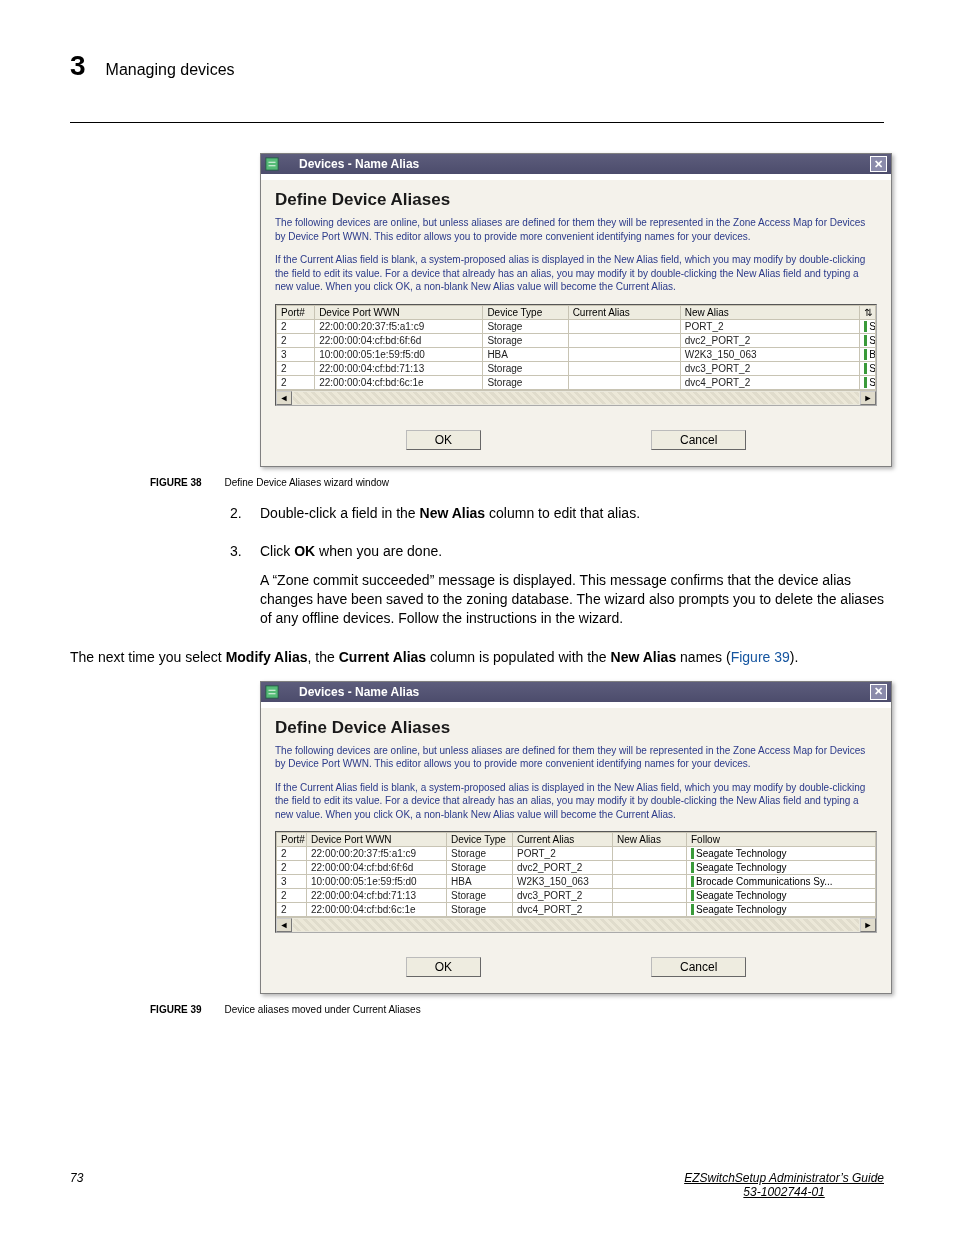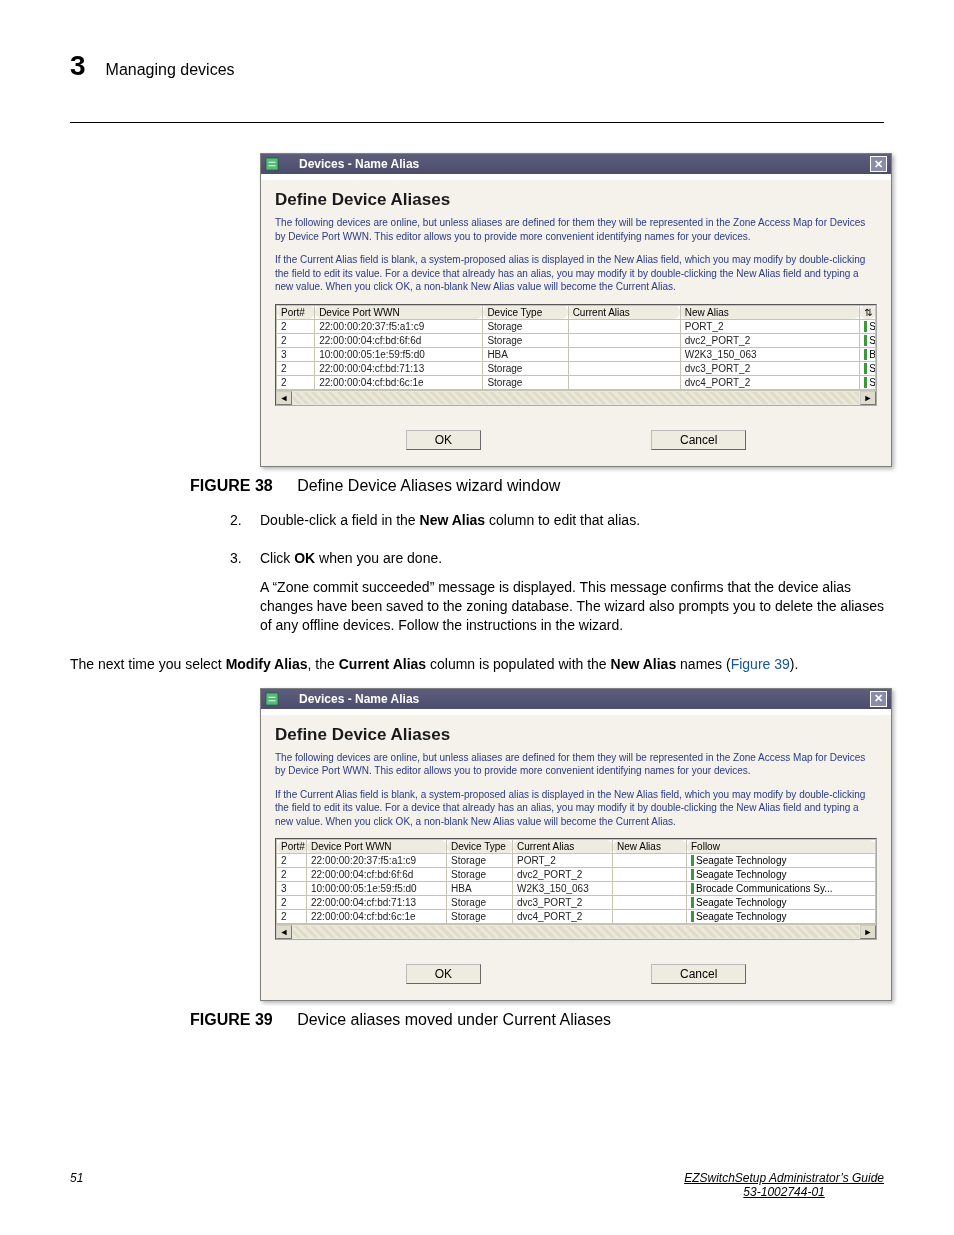--- a/index.html
+++ b/index.html
@@ -86,39 +86,38 @@
   table.grid th, table.grid td {
     border: 1px solid #c8c4b4;
     padding: 1px 4px;
     text-align: left;
     white-space: nowrap;
     overflow: hidden;
   }
   table.grid th {
     background: #eeece0;
     font-weight: normal;
-    border-radius: 7px;
   }
   .celltext { color: #222; }
   .edit-accent { border-left: 3px solid #3a9a3a; padding-left:2px; display:inline-block;}
   .scroll-row {
     border-top:1px solid #c8c4b4;
     display:flex; align-items:center; justify-content:space-between;
     height:14px; background:#eae8dc;
   }
   .scroll-btn { width:14px; height:12px; border:1px outset #ccc; background:#e0dccc; display:flex;align-items:center;justify-content:center;font-size:9px; cursor:pointer;}
   .scroll-track { flex:1; height:12px; background:repeating-linear-gradient(45deg,#ece8d8,#ece8d8 3px,#e0dccc 3px,#e0dccc 6px); margin:0 1px;}
   .btn-row {
     display:flex; justify-content:center; gap:170px; margin:24px 0 6px 0;
   }
   .win-btn {
     border:1px outset #bbb; background:#eeece0; padding:2px 28px; font-size:12px;
     cursor:pointer;
   }
-  .fig-caption { font-size: 16px; margin: 10px 0 16px 120px; }
+  .fig-caption { font-size: 10px; margin: 10px 0 16px 80px; }
   .fig-caption .fignum { font-weight: bold; margin-right: 20px;}
   .body-para { font-size: 14px; line-height:1.35; margin: 0 0 14px 0; }
   .body-list { font-size: 14px; line-height:1.35; margin-left: 160px;}
   .body-list .li-row { display:flex; gap:10px; margin-bottom:10px;}
   .body-list .li-num { width: 20px; }
   .body-list .li-body { flex:1;}
   .body-list .li-body p { margin: 0 0 10px 0;}
   .link { color:#1555a0; }
   .footer {
     position:absolute; bottom:36px; left:70px; right:70px;
@@ -379,19 +378,19 @@
       </div>
     </div>
   </div>
 
   <div class="fig-caption">
     <span class="fignum">FIGURE 39</span>
     <span>Device aliases moved under Current Aliases</span>
   </div>
 
   <div class="footer">
-    <div class="pg">51</div>
+    <div class="pg">73</div>
     <div class="right">
       <div>EZSwitchSetup Administrator’s Guide</div>
       <div>53-1002744-01</div>
     </div>
   </div>
 </div>
 
 </body></html>

